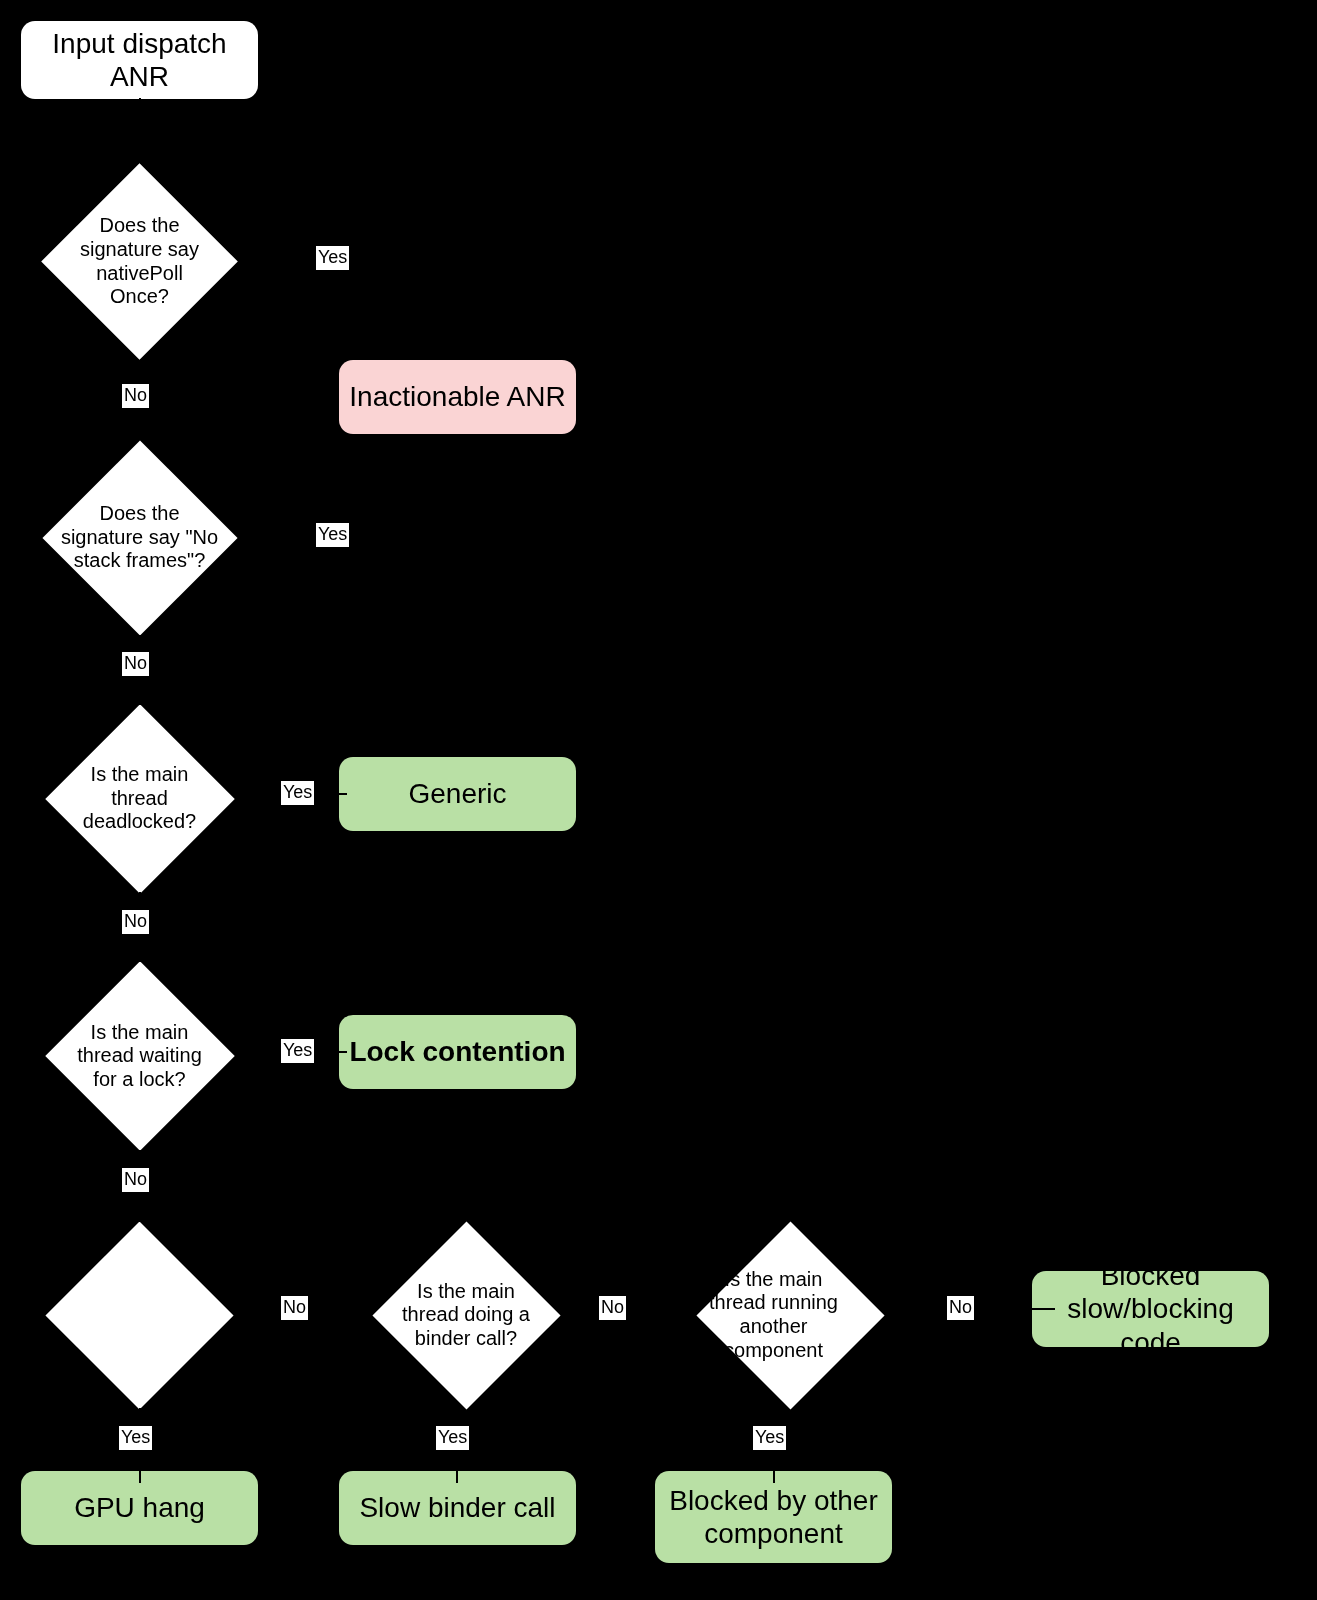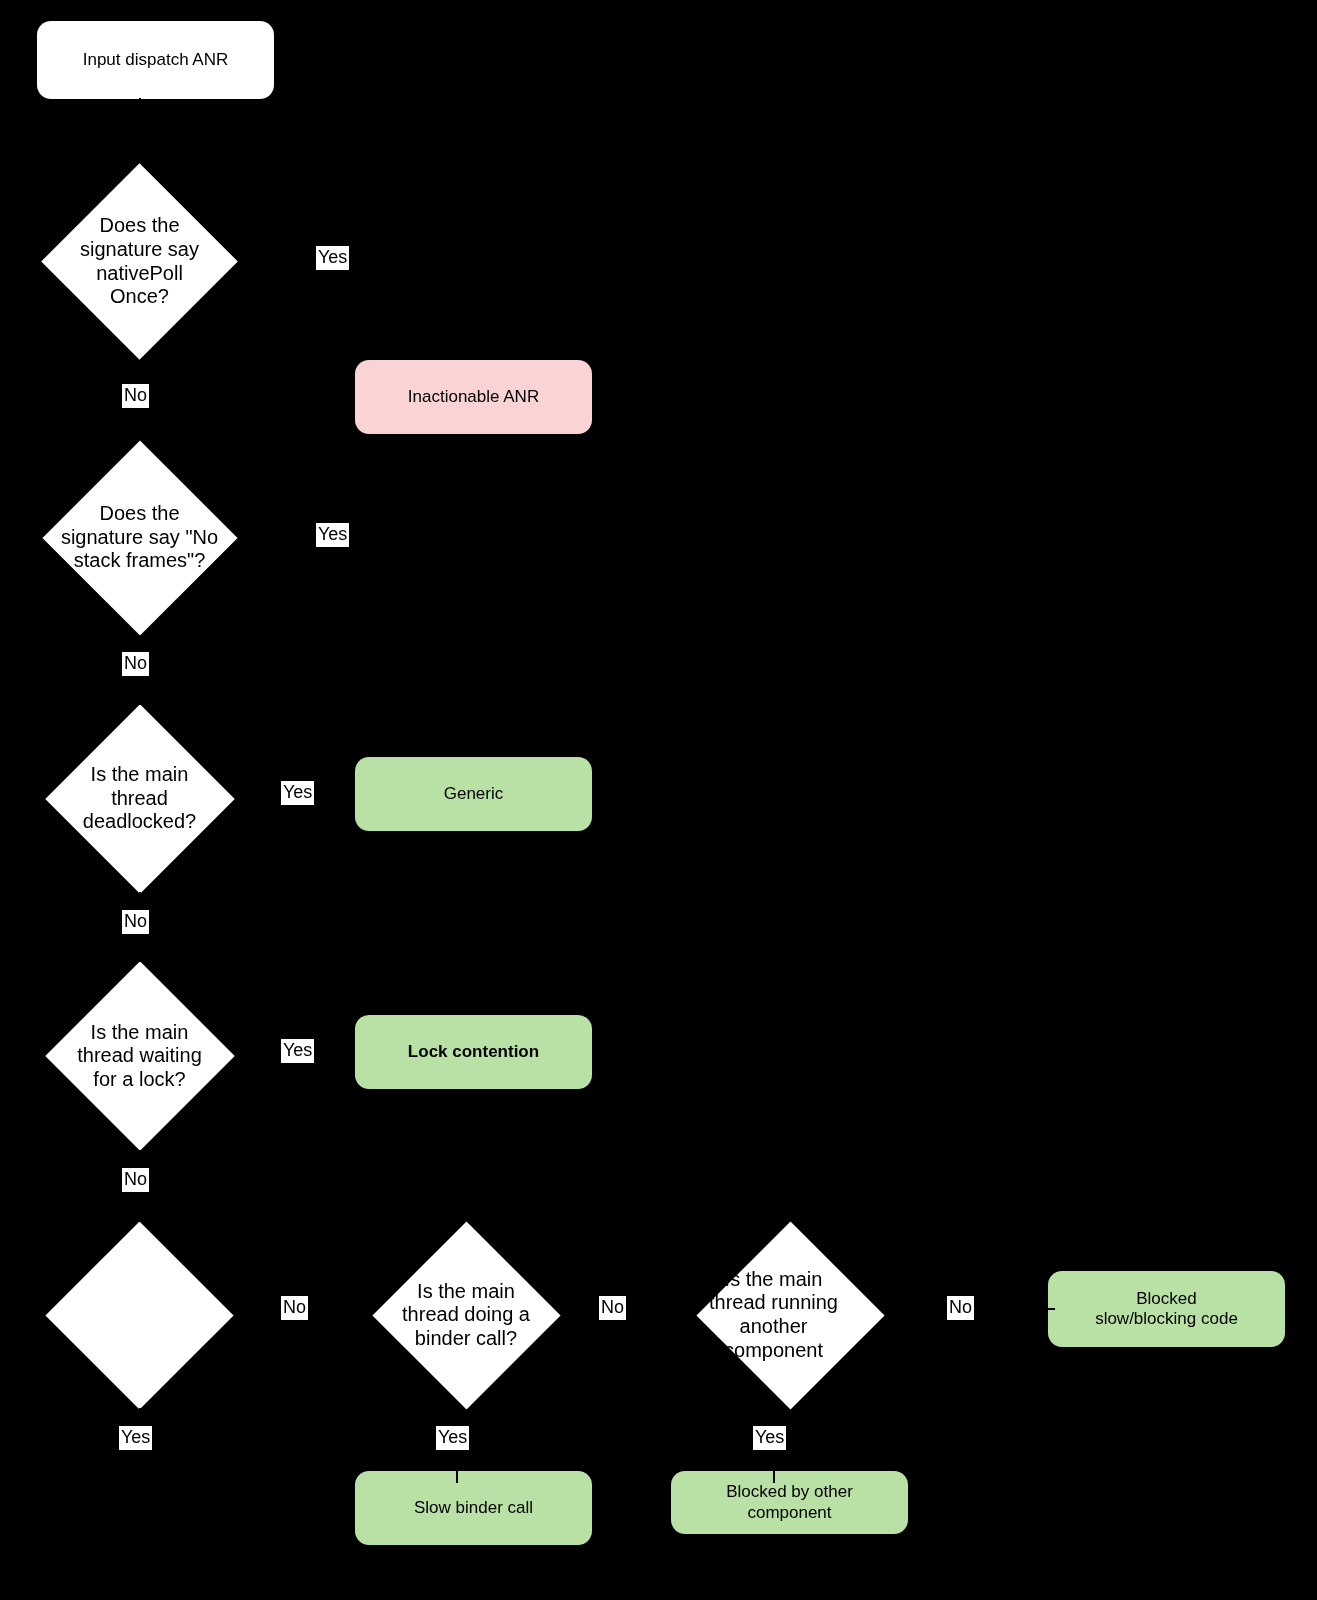--- a/index.html
+++ b/index.html
@@ -28,23 +28,22 @@
     justify-content: center;
     text-align: center;
     color: #000000;
     line-height: 1.18;
     white-space: pre-line;
   }
 
   
   .box {
     border-radius: 14px;
-    font-size: 17px;
+    font-size: 28px;
     padding: 4px 10px;
-    margin-left: 16px;
   }
   .box.start   { background: #ffffff; }
   .box.bad     { background: #fad4d4; justify-content: center; }
   .box.result  { background: #b9e0a5; }
 
   
   .decision {
     font-size: 20px;
     background: transparent;
   }
@@ -223,23 +222,26 @@
   </div>
   <div class="edge-label" style="left:753px; top:1426px;">
     <span>Yes</span>
   </div>
 
   <div class="node box result" style="left:1032px; top:1271px; width:237px; height:76px;">
     <span>Blocked
 slow/blocking code</span>
   </div>
 
+  <div class="node box result" style="left:21px; top:1471px; width:237px; height:74px;">
+    <span>GPU hang</span>
+  </div>
 
   <div class="node box result" style="left:339px; top:1471px; width:237px; height:74px;">
     <span>Slow binder call</span>
   </div>
 
-  <div class="node box result" style="left:655px; top:1471px; width:237px; height:63px;">
+  <div class="node box result" style="left:655px; top:1471px; width:237px; height:92px;">
     <span>Blocked by other
 component</span>
   </div>
 
 </div>
 
 </body></html>

